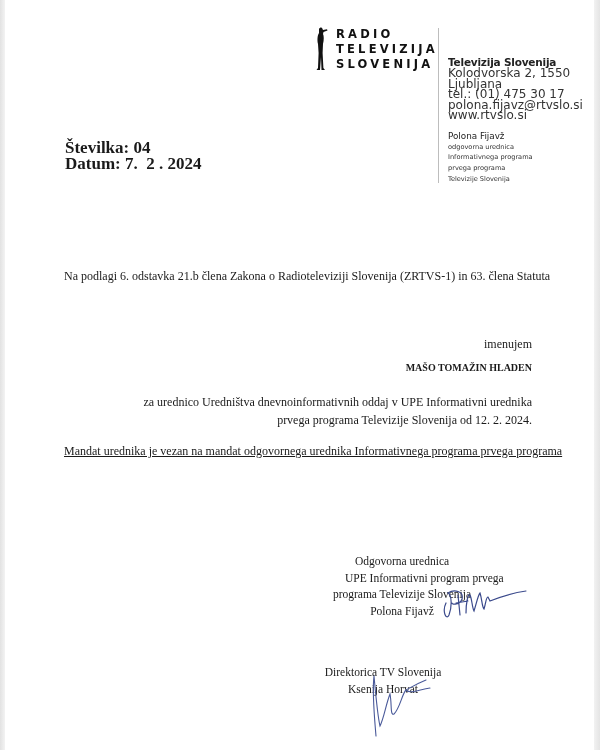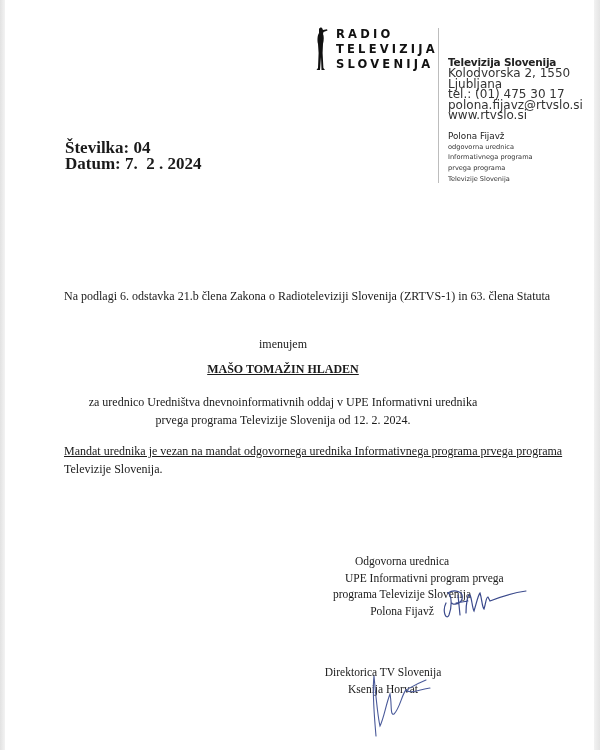--- a/index.html
+++ b/index.html
@@ -67,28 +67,28 @@
     }
     
     .ref {
       position: absolute; left: 65px; top: 140px;
       font-weight: bold; font-size: 17px; line-height: 16px;
     }
     .body-text {
       font-size: 12px; line-height: 17.5px;
     }
     .para1 {
-      position: absolute; left: 64px; top: 268px; width: 520px; margin-top: 20px;
+      position: absolute; left: 64px; top: 268px; width: 520px;
     }
     .centered {
-      position: absolute; left: 43px; width: 480px; text-align: center;
+      position: absolute; left: 52px; width: 480px; text-align: right;
     }
     .imenujem { top: 336px; }
     .appointee {
-      top: 362px; font-weight: bold; font-size: 12px; text-decoration: underline;
+      top: 362px; font-weight: bold; font-size: 10px;
     }
     .para-role { top: 394px; }
     .para2 {
       position: absolute; left: 64px; top: 443px; width: 520px;
     }
     .sig1 {
       position: absolute; left: 317px; top: 553px; width: 170px; text-align: center;
       font-size: 11.5px; line-height: 16.5px;
     }
     .sig2 {
@@ -145,21 +145,20 @@
   <div class="centered imenujem body-text">imenujem</div>
   <div class="centered appointee">MAŠO TOMAŽIN HLADEN</div>
 
   <div class="centered para-role body-text">
     <div>za urednico Uredništva dnevnoinformativnih oddaj v UPE Informativni urednika</div>
     <div>prvega programa Televizije Slovenija od 12. 2. 2024.</div>
   </div>
 
   <div class="para2 body-text">
     <div style="white-space:nowrap;text-decoration:underline;">Mandat urednika je vezan na mandat odgovornega urednika Informativnega programa prvega programa</div>
-    <div>Televizije Slovenija.</div>
   </div>
 
   <div class="sig1">
     <div>Odgovorna urednica</div>
     <div style="white-space:nowrap;margin-left:28px;">UPE Informativni program prvega</div>
     <div style="white-space:nowrap;">programa Televizije Slovenija</div>
     <div>Polona Fijavž</div>
   </div>
   <svg class="signature-svg sig-fijavz" viewBox="0 0 90 40">
     <path d="M6 18 C2 26 6 36 9 30 C12 22 12 10 8 8 C14 4 24 6 22 14 C20 20 12 20 12 18 M18 10 L20 30 M16 18 L28 16 M26 28 C26 18 28 8 30 10 C32 14 32 22 34 26 C36 20 38 10 40 8 C42 14 42 22 44 24 C46 18 46 12 48 12 L50 16 C60 12 72 8 86 6" fill="none" stroke="#3b4a8c" stroke-width="1.2" stroke-linecap="round"></path>

